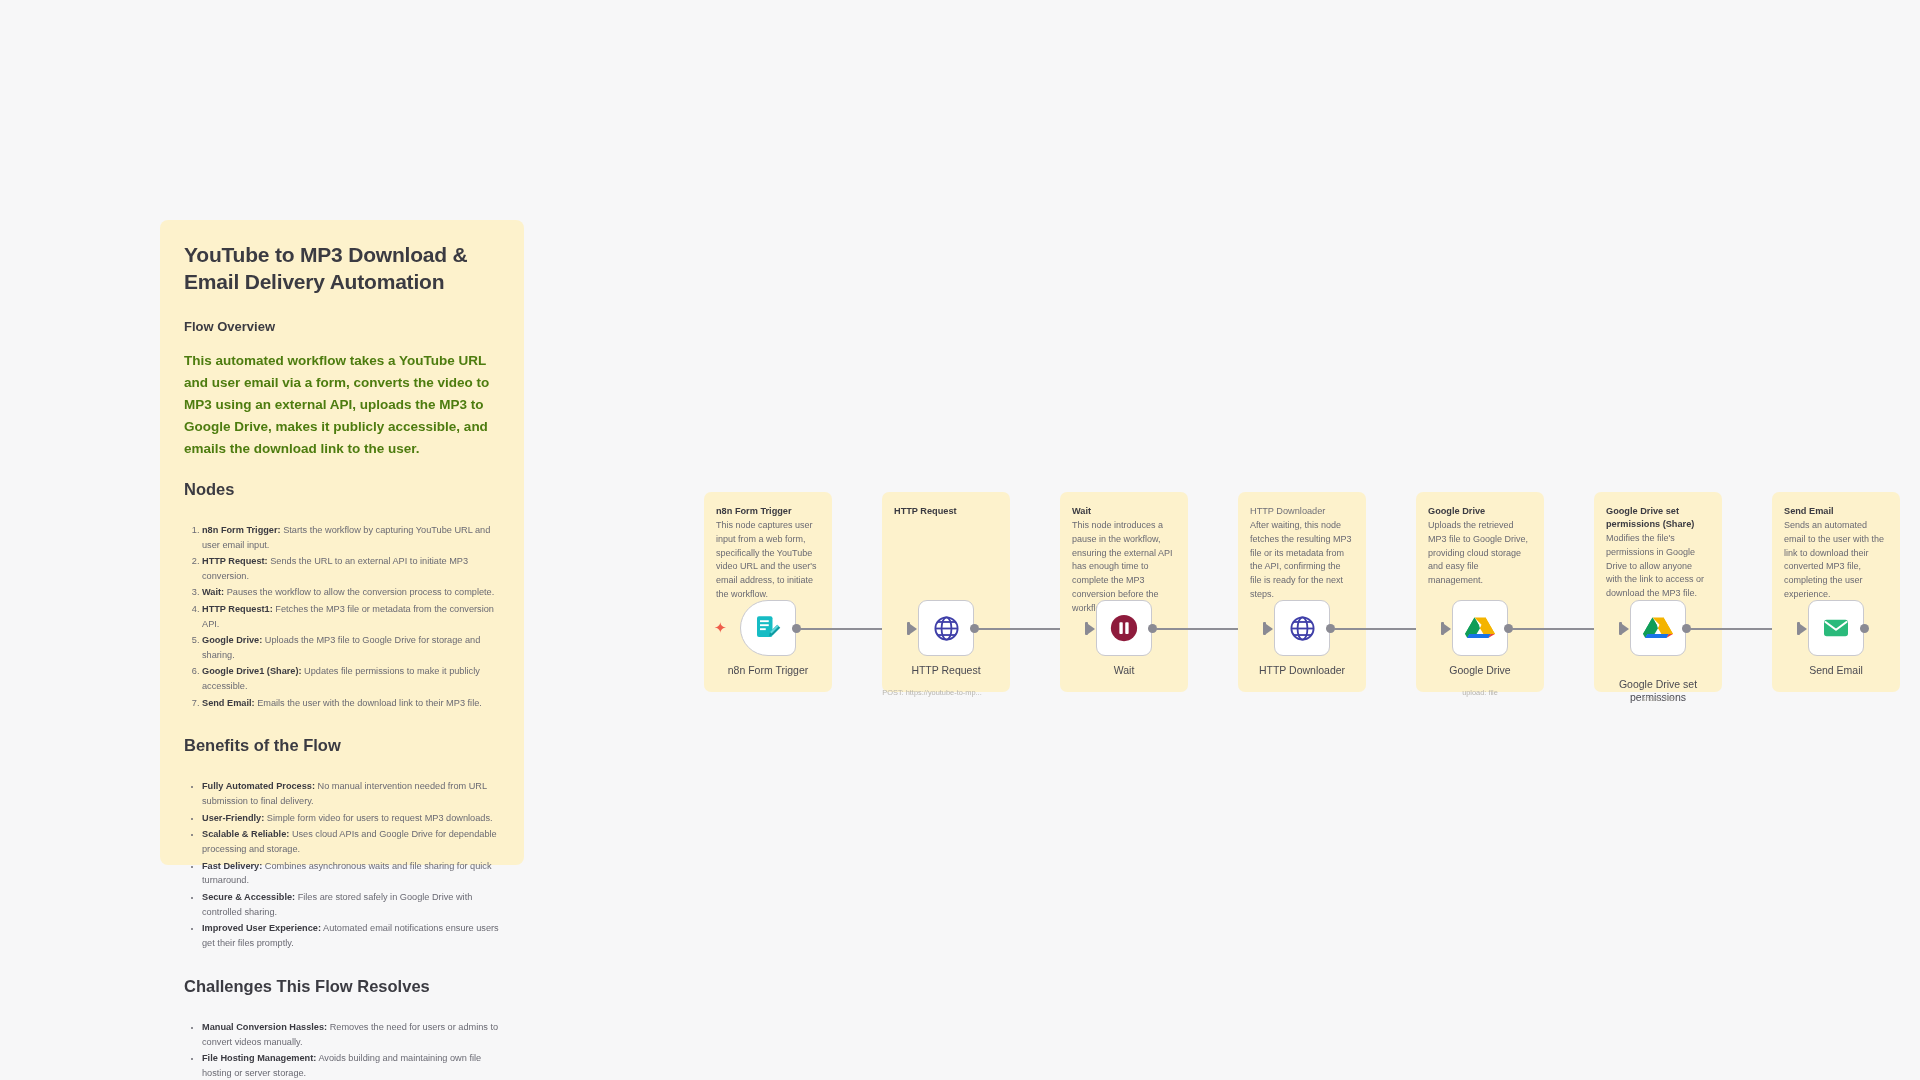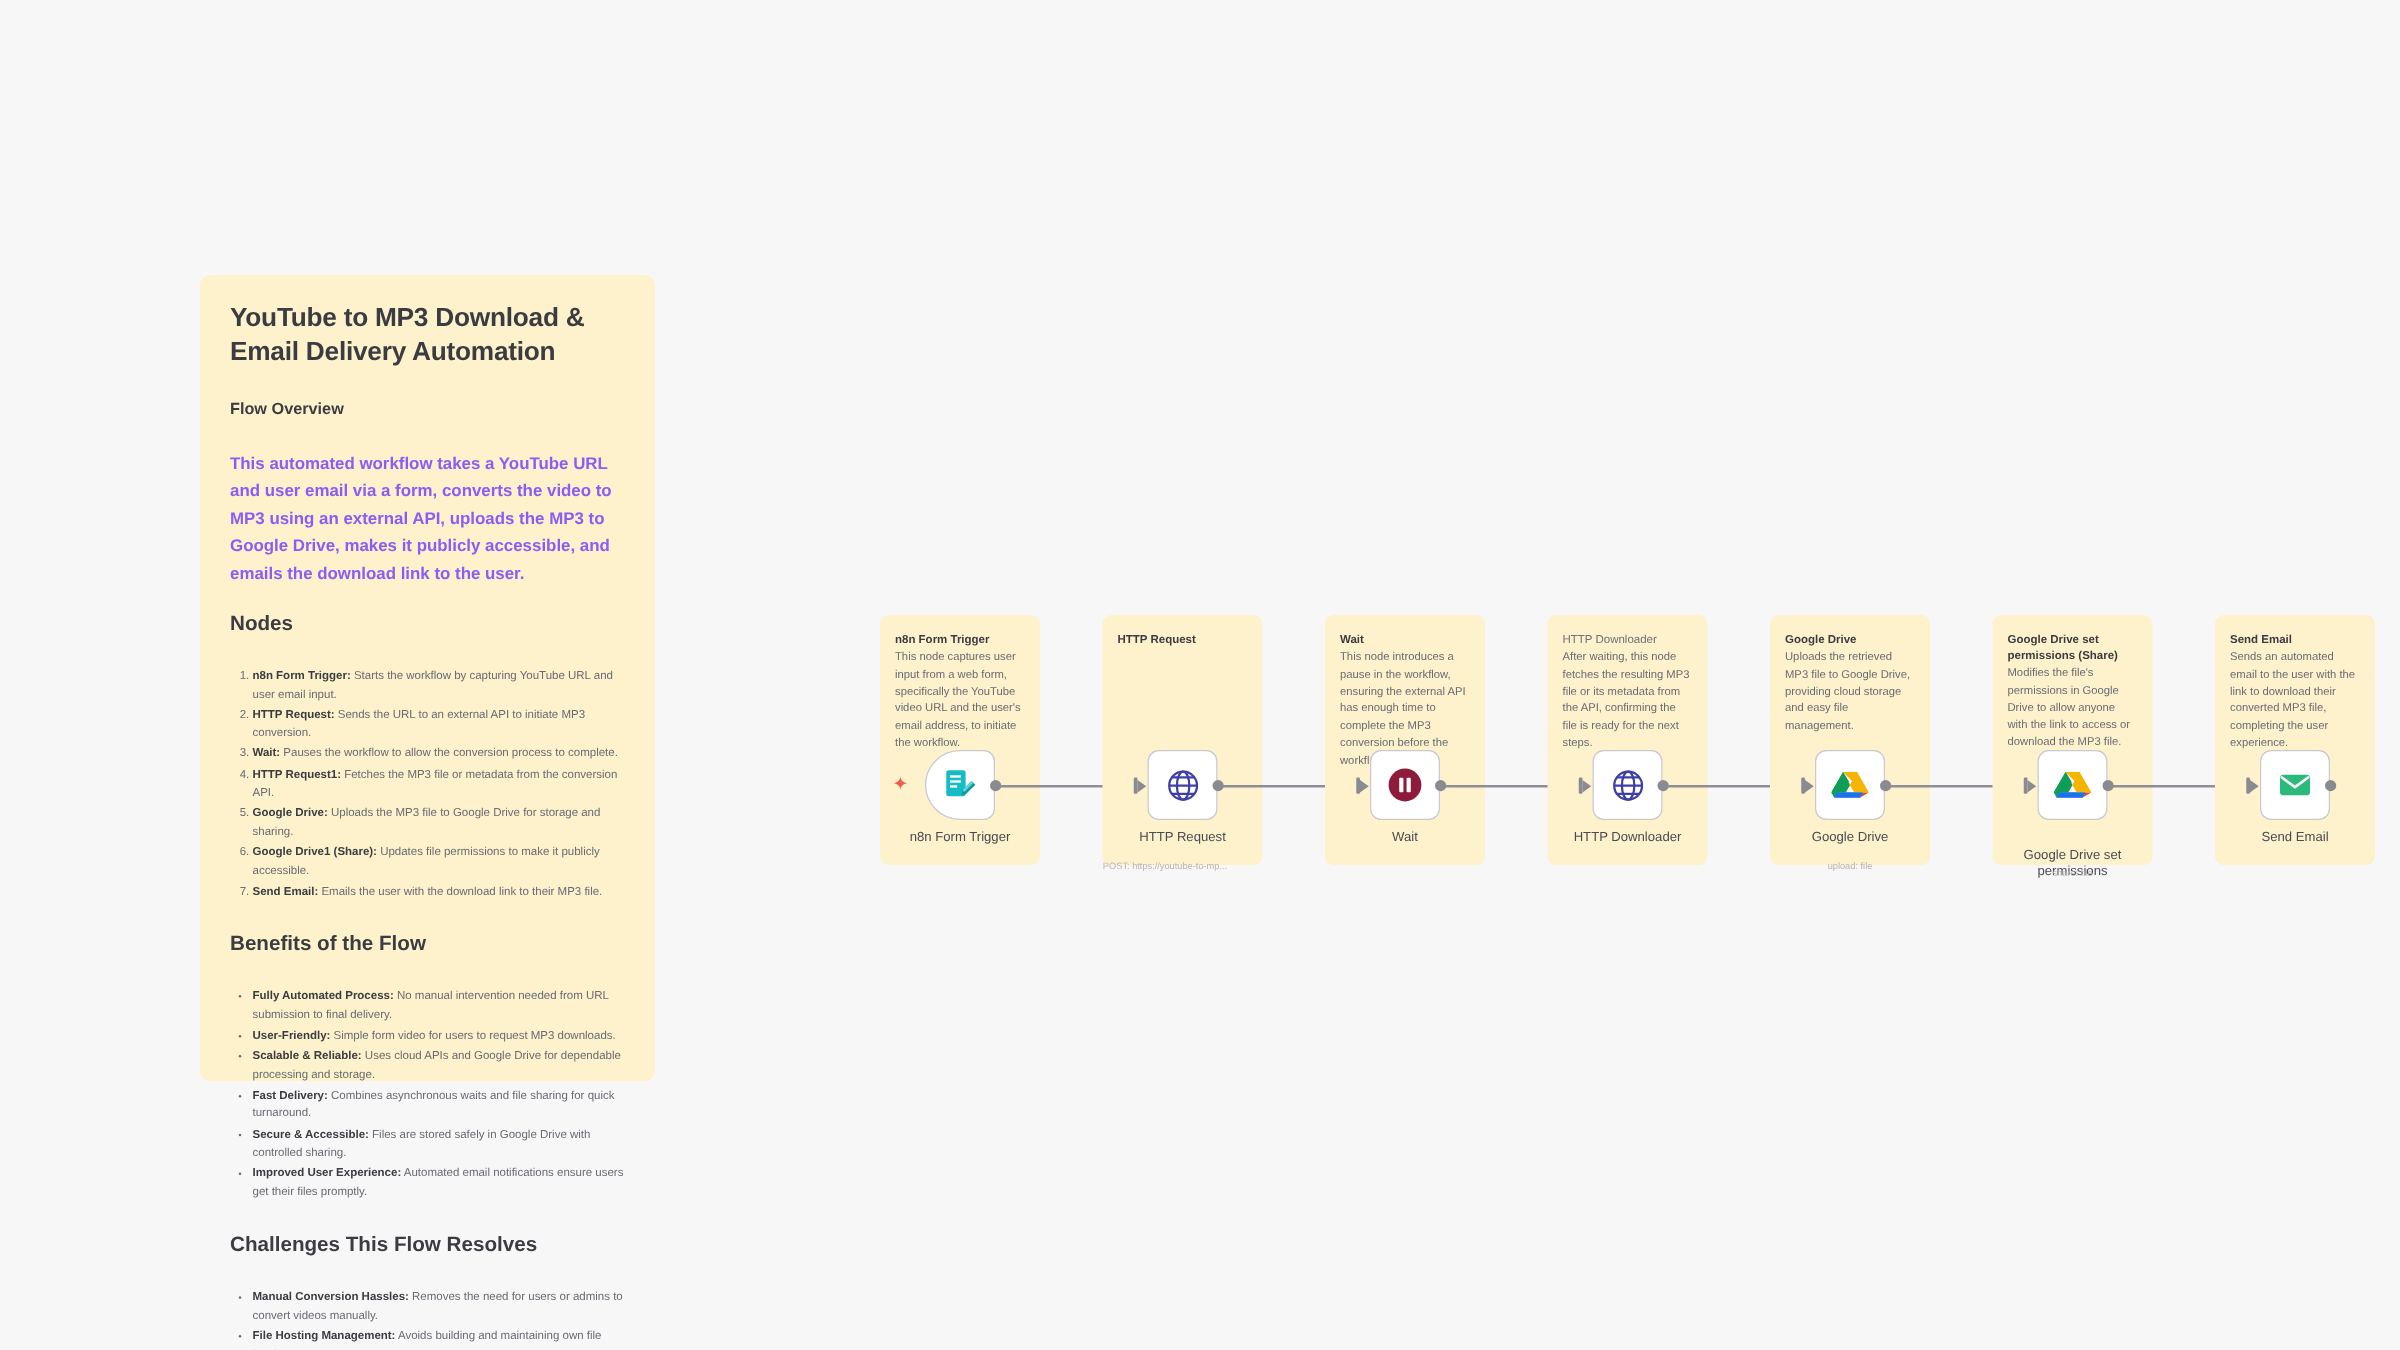--- a/index.html
+++ b/index.html
@@ -21,28 +21,28 @@
     padding: 22px 24px 20px 24px;
     color: #3b3b42;
   }
   .doc-title {
     font-size: 21px; font-weight: 700; line-height: 1.27;
     color: #3b3b42; letter-spacing: -0.2px;
     margin-bottom: 24px;
   }
   .doc-h2 {
     font-size: 13px; font-weight: 700; color: #3b3b42;
-    margin-bottom: 26px;
+    margin-bottom: 16px;
   }
   .doc-h2.big {
     font-size: 16.5px; font-weight: 700; margin-top: 20px; margin-bottom: 24px;
   }
   .doc-lead {
     font-size: 13.5px; font-weight: 700; line-height: 1.62;
-    color: #8b5cf6; margin-bottom: 14px;
+    color: #4d7c0f; margin-bottom: 14px;
   }
   .doc-list { margin: 0 0 26px 18px; padding: 0; }
   .doc-list li {
     font-size: 9.2px; line-height: 1.62; color: #6a6a73;
     margin-bottom: 1.5px;
   }
   .doc-list li b { color: #3b3b42; font-weight: 700; }
   ol.doc-list { list-style: decimal; }
   ul.doc-list { list-style: disc; }
   ul.doc-list li::marker { font-size: 8px; }

